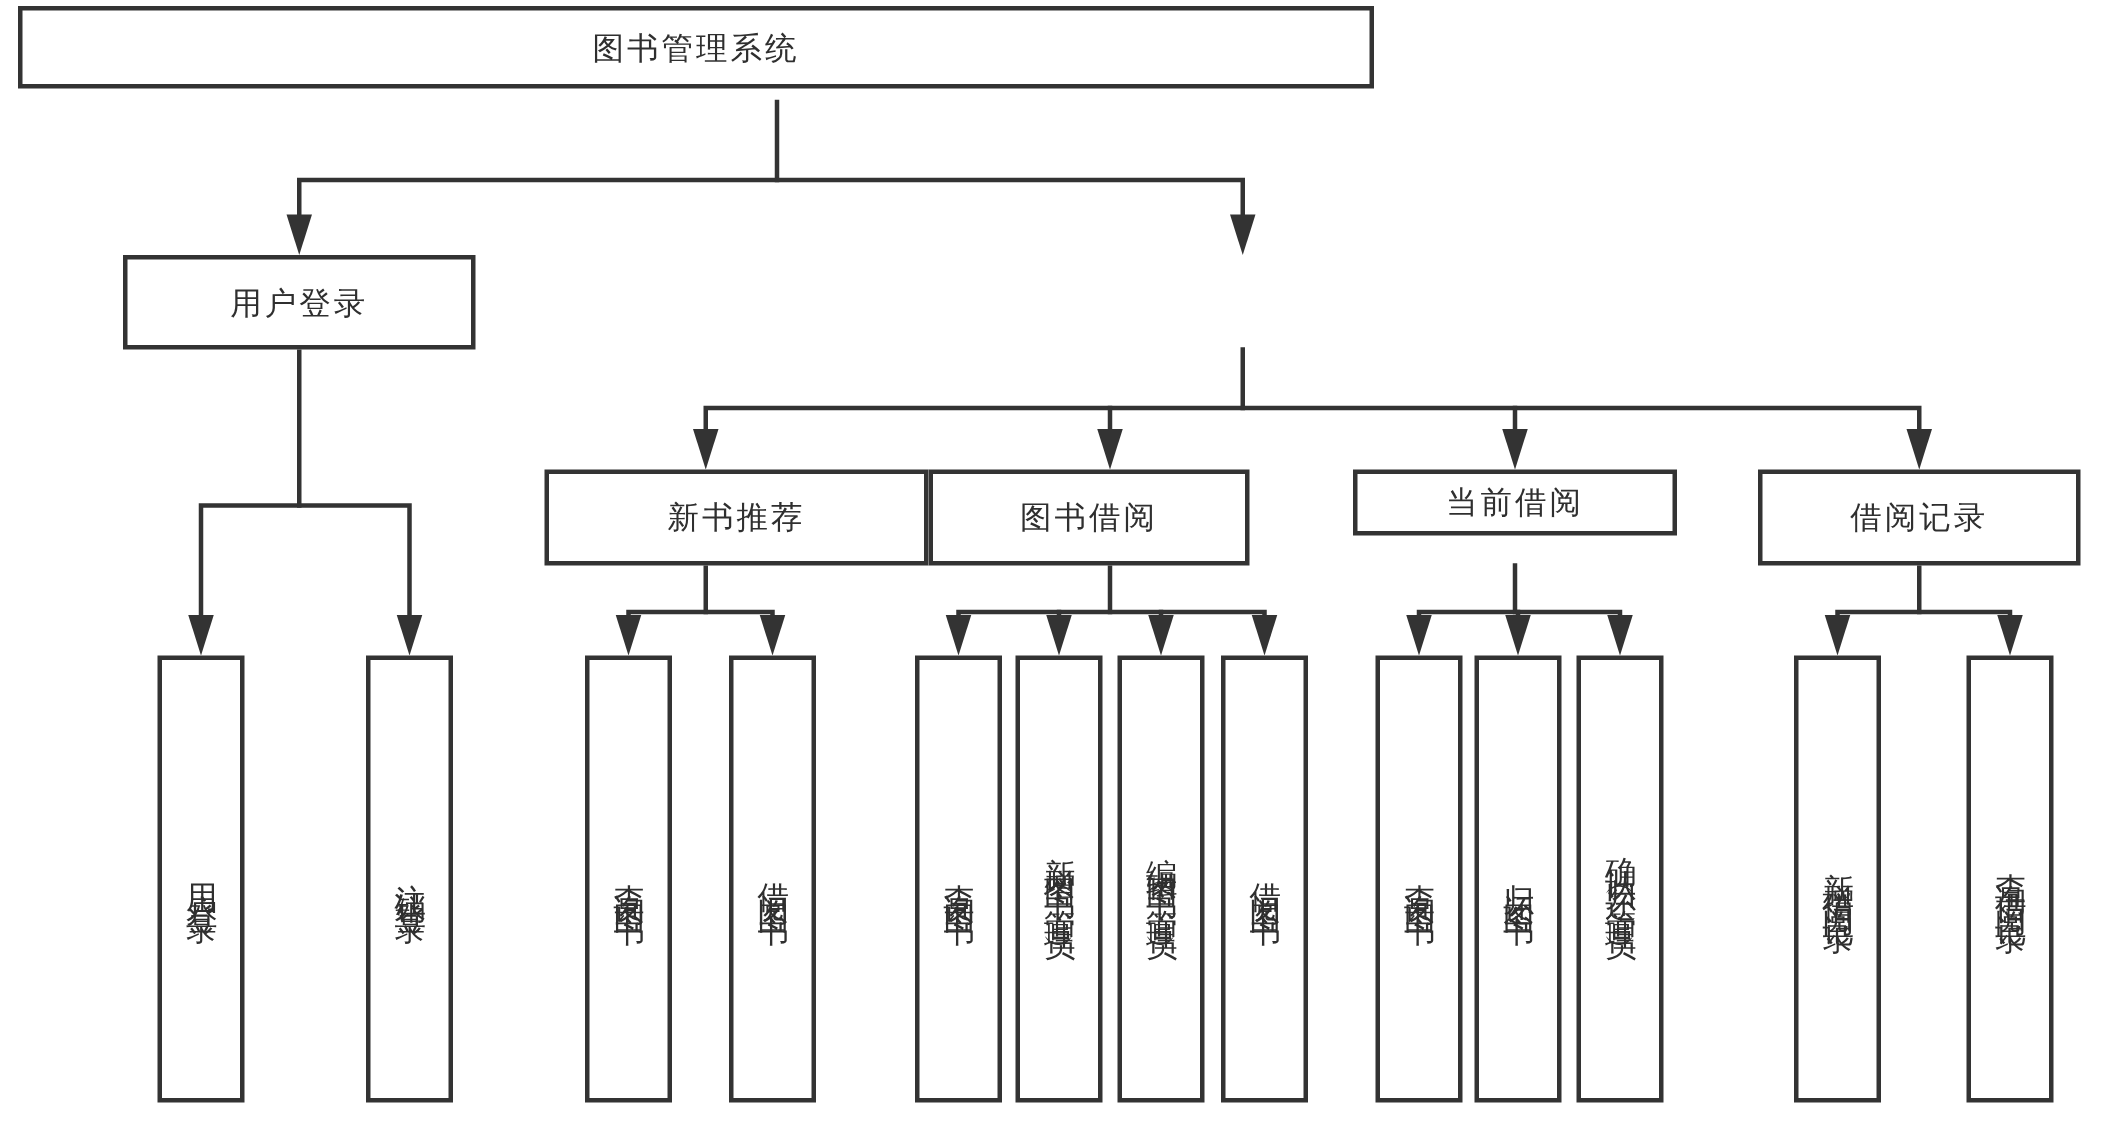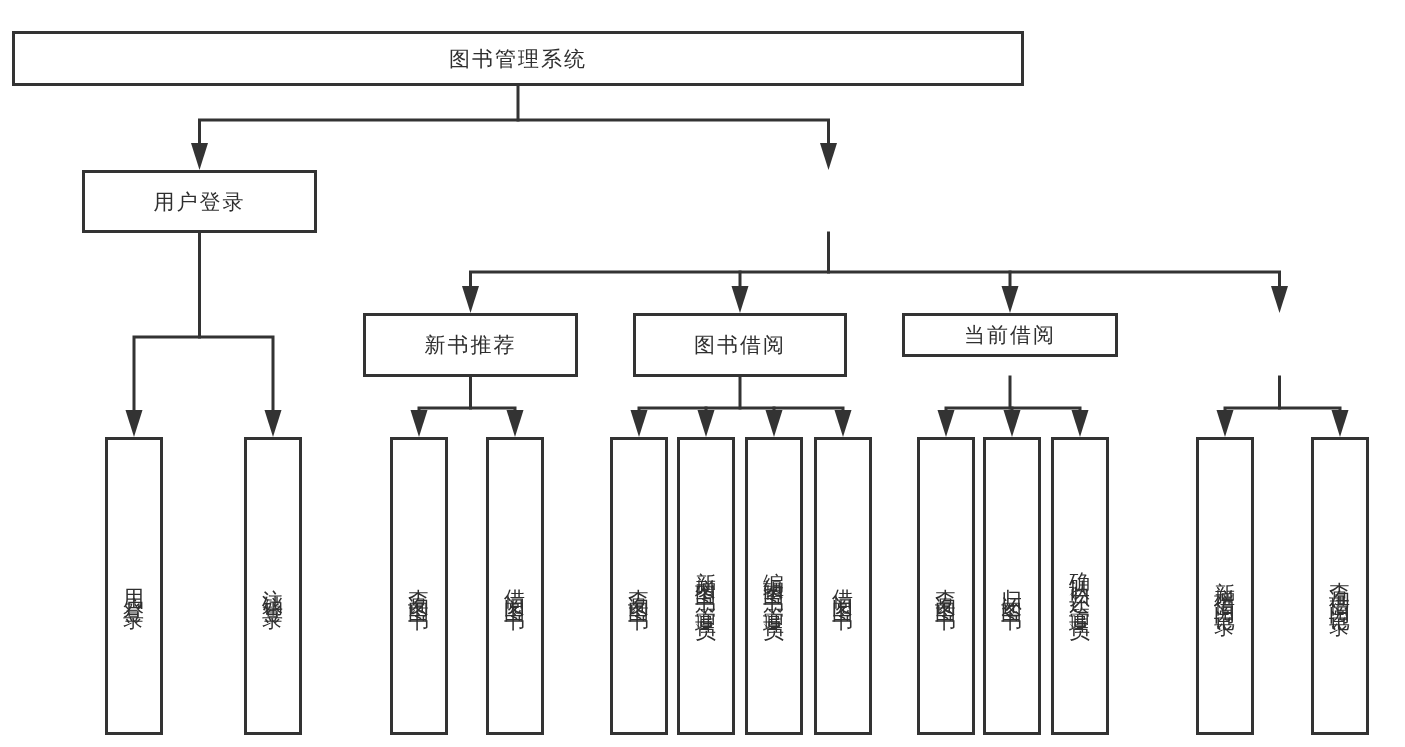--- a/index.html
+++ b/index.html
@@ -79,27 +79,28 @@
     <polygon points="937.5,410 954.5,410 946,437"></polygon>
     <polygon points="1003.5,410 1020.5,410 1012,437"></polygon>
     <polygon points="1071.5,410 1088.5,410 1080,437"></polygon>
 
     <polyline points="1279.5,377 1279.5,408"></polyline>
     <polyline points="1225,414 1225,408 1340,408 1340,414"></polyline>
     <polygon points="1216.5,410 1233.5,410 1225,437"></polygon>
     <polygon points="1331.5,410 1348.5,410 1340,437"></polygon>
   </svg>
 
-  <div class="node" style="left:12px;top:31px;width:1012px;height:55px">图书管理系统</div>
+  <div class="node" style="left:12px;top:4px;width:904px;height:55px">图书管理系统</div>
 
   <div class="node" style="left:82px;top:170px;width:235px;height:63px">用户登录</div>
 
-  <div class="node" style="left:363px;top:313px;width:215px;height:64px">新书推荐</div>
-  <div class="node" style="left:633px;top:313px;width:214px;height:64px">图书借阅</div>
+  <div class="node" style="left:363px;top:313px;width:256px;height:64px">新书推荐</div>
+  <div class="node" style="left:619px;top:313px;width:214px;height:64px">图书借阅</div>
   <div class="node" style="left:902px;top:313px;width:216px;height:44px">当前借阅</div>
+  <div class="node" style="left:1172px;top:313px;width:215px;height:64px">借阅记录</div>
 
   <div class="node leaf" style="left:105px;top:437px;width:58px;height:298px">用户登录</div>
   <div class="node leaf" style="left:244px;top:437px;width:58px;height:298px">注销登录</div>
 
   <div class="node leaf" style="left:390px;top:437px;width:58px;height:298px">查询图书</div>
   <div class="node leaf" style="left:486px;top:437px;width:58px;height:298px">借阅图书</div>
 
   <div class="node leaf" style="left:610px;top:437px;width:58px;height:298px">查询图书</div>
   <div class="node leaf" style="left:677px;top:437px;width:58px;height:298px">新增图书（管理员）</div>
   <div class="node leaf" style="left:745px;top:437px;width:58px;height:298px">编辑图书（管理员）</div>

